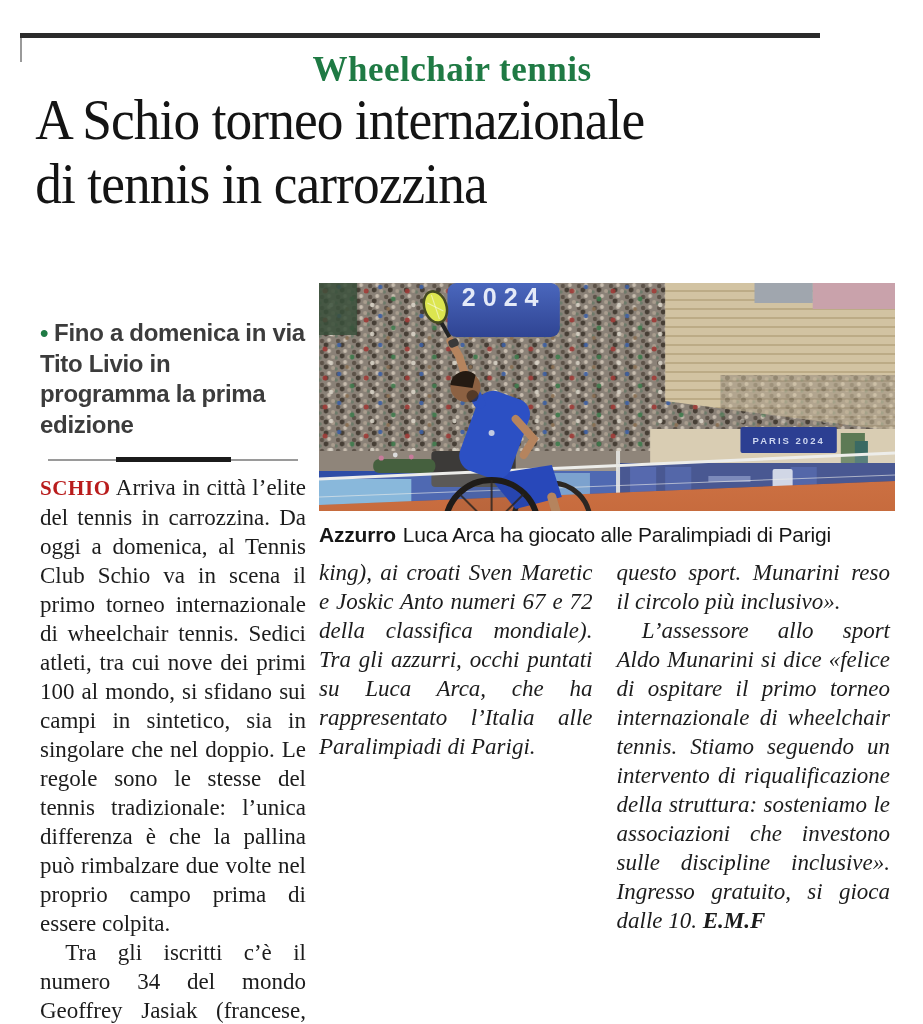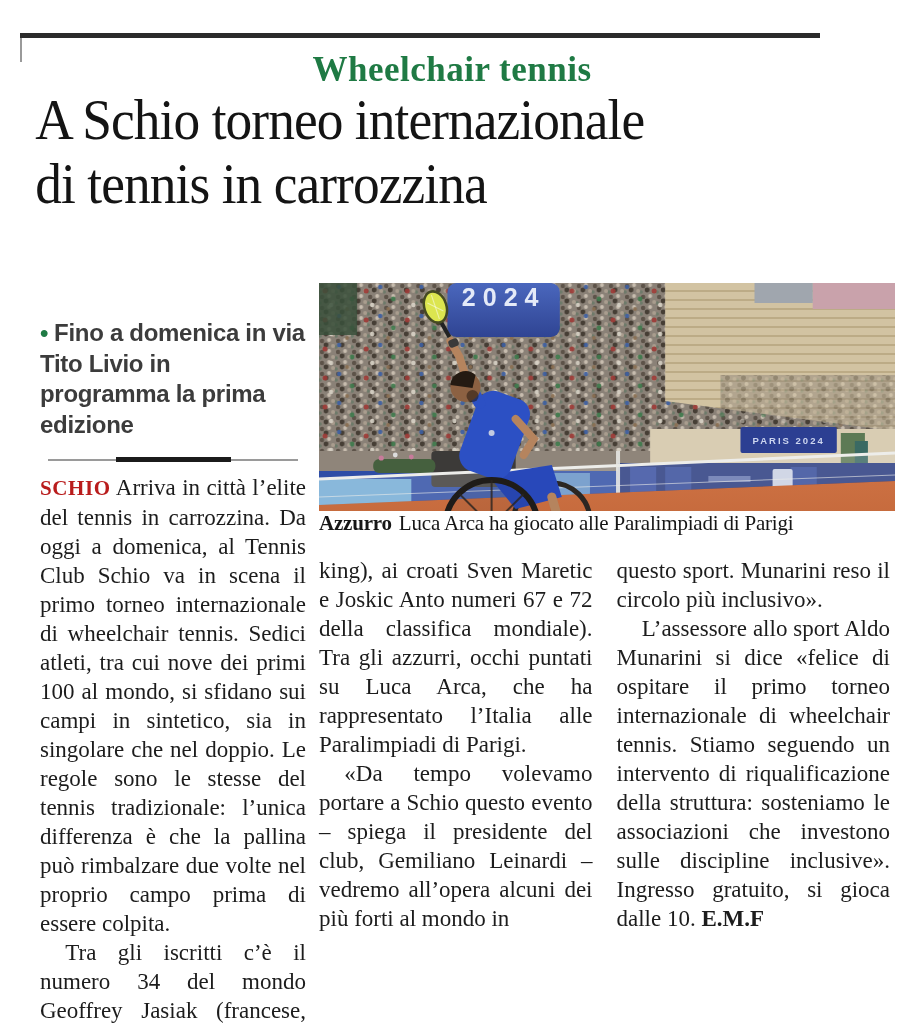--- a/index.html
+++ b/index.html
@@ -34,25 +34,25 @@
   .bodytext p{margin:0;}
   .bodytext p.indent{text-indent:1.1em;}
   .lead-schio{color:#b91c1c;font-weight:700;letter-spacing:.6px;font-size:21px;}
   .signature{font-weight:700;}
   .colright{flex:1;min-width:0;}
   .photo{
     position:relative;width:576px;height:228px;background:#8f857a;overflow:hidden;
   }
   .photo svg{position:absolute;inset:0;display:block;}
   .caption{
-    font-family:Liberation Serif, serif;font-size:21px;line-height:25px;color:#161616;
+    margin-top:11px;font-family:Liberation Sans, sans-serif;font-size:21px;line-height:25px;color:#161616;
     letter-spacing:-.2px;
   }
   .caption .caption-lead{font-weight:700;margin-right:7px;}
-  .two-cols{display:flex;gap:24px;margin-top:20px;}
+  .two-cols{display:flex;gap:24px;margin-top:11px;font-style:italic;}
   .two-cols .bcol{flex:1;min-width:0;}
 </style>
 </head>
 <body>
 
 <div class="top-rule"></div>
 <div class="top-tick"></div>
 
 <div class="kicker">Wheelchair tennis</div>
 
@@ -189,21 +189,20 @@
       </svg>
     </div>
 
     <div class="caption">
       <span class="caption-lead">Azzurro</span><span>Luca Arca ha giocato alle Paralimpiadi di Parigi</span>
     </div>
 
     <div class="two-cols">
       <div class="bcol bodytext">
         <p>king), ai croati Sven Maretic e Joskic Anto numeri 67 e 72 della classifica mondiale). Tra gli azzurri, occhi puntati su Luca Arca, che ha rappresentato l’Italia alle Paralimpiadi di Parigi.</p>
-        <p class="indent">«Da tempo volevamo portare a Schio questo evento – spiega il presidente del club, Gemiliano Leinardi – vedremo all’opera alcuni dei più forti al mondo in</p>
       </div>
       <div class="bcol bodytext">
         <p>questo sport. Munarini reso il circolo più inclusivo».</p>
         <p class="indent"><span>L’assessore allo sport Aldo Munarini si dice «felice di ospitare il primo torneo internazionale di wheelchair tennis. Stiamo seguendo un intervento di riqualificazione della struttura: sosteniamo le associazioni che investono sulle discipline inclusive». Ingresso gratuito, si gioca dalle 10.</span> <span class="signature">E.M.F</span></p>
       </div>
     </div>
   </div>
 
 </div>
 

